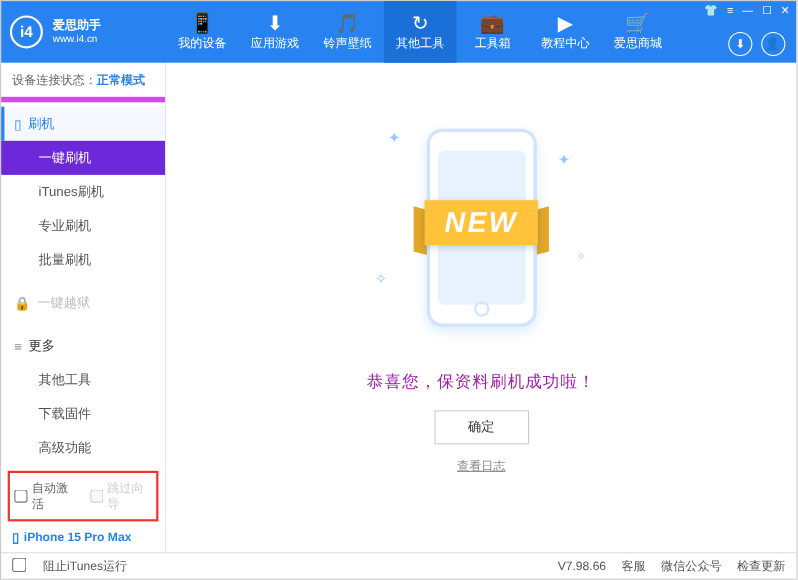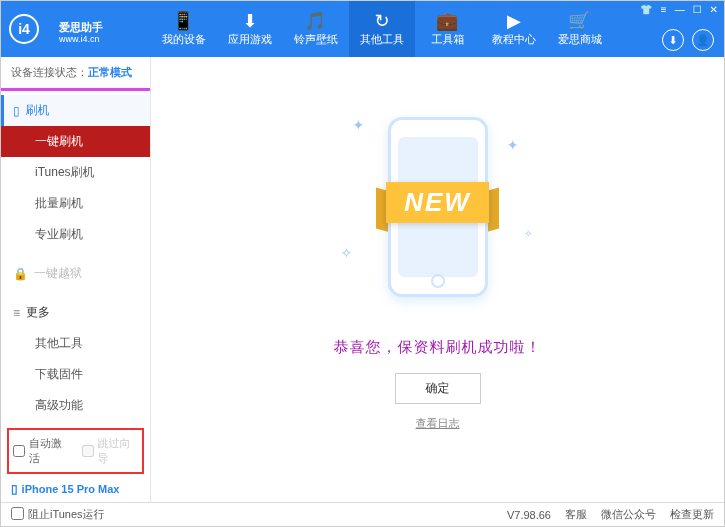--- a/index.html
+++ b/index.html
@@ -1,51 +1,51 @@
 <!DOCTYPE html>
 <html><head>
 <meta charset="utf-8">
 <style>
 * { margin: 0; padding: 0; box-sizing: border-box; font-family: "Microsoft YaHei", Arial, sans-serif; }
 body { width: 725px; height: 527px; overflow: hidden; background: #fff; border: 1px solid #ccc; }
 
 .header { background: #2883f0; height: 56px; display: flex; align-items: center; padding: 0 8px; position: relative; }
-.logo-wrap { display: flex; align-items: flex-end; gap: 20px; width: 142px; }
+.logo-wrap { display: flex; align-items: center; gap: 9px; width: 142px; }
 .logo-circle { width: 30px; height: 30px; border: 2px solid #fff; border-radius: 50%; display: flex; align-items: center; justify-content: center; color: #fff; font-size: 14px; font-weight: bold; }
 .logo-text { color: #fff; }
 .logo-text .t1 { font-size: 11px; font-weight: bold; line-height: 1; }
 .logo-text .t2 { font-size: 9px; line-height: 1; margin-top: 2px; }
 
 .nav { display: flex; height: 100%; }
 .nav-item { width: 66px; display: flex; flex-direction: column; align-items: center; justify-content: center; color: #fff; cursor: pointer; gap: 2px; }
 .nav-item.active { background: #1b6fd8; }
 .nav-item .ni-icon { font-size: 18px; line-height: 1; }
 .nav-item .ni-label { font-size: 11px; }
 
 .win-controls { position: absolute; top: 3px; right: 6px; display: flex; gap: 8px; color: #fff; font-size: 10px; align-items: center; }
 .win-controls span { cursor: pointer; }
 .header-right { position: absolute; right: 10px; bottom: 6px; display: flex; gap: 8px; }
 .circ-btn { width: 22px; height: 22px; border: 1.5px solid #fff; border-radius: 50%; display: flex; align-items: center; justify-content: center; color: #fff; font-size: 11px; cursor: pointer; }
 
 .body-wrap { display: flex; height: calc(100% - 56px - 24px); }
 
 .sidebar { width: 150px; border-right: 1px solid #e5e5e5; display: flex; flex-direction: column; font-size: 12px; }
-.conn-status { padding: 8px 10px; color: #666; font-size: 11px; border-bottom: 3px solid #d946ef; }
+.conn-status { padding: 8px 10px; color: #666; font-size: 11px; border-bottom: 5px solid #d946ef; }
 .conn-status .mode { color: #2883f0; font-weight: bold; }
 
 .side-section { padding: 4px 0; }
 .side-head { display: flex; align-items: center; gap: 6px; padding: 7px 12px; color: #333; }
 .side-head.active { color: #2883f0; border-left: 3px solid #2883f0; padding-left: 9px; background: #f5f9ff;}
 .side-head .sh-icon { font-size: 12px; color: #888; }
 .side-head.active .sh-icon { color: #2883f0; }
 .side-head.disabled { color: #bbb; }
 .side-head.disabled .sh-icon { color: #ccc; }
 
 .side-sub { padding: 7px 10px 7px 34px; color: #555; cursor: pointer; }
-.side-sub.active { background: #b91c1c; color: #fff; }
+.side-sub.active { background: #6d28d9; color: #fff; }
 .side-sub.gray { background: #f0f0f0; color: #888; line-height: 1.3; padding-top: 5px; padding-bottom: 5px; }
 
 .sidebar-spacer { flex: 1; }
 .redbox-wrap { border: 2px solid #e33; margin: 0 6px 4px 6px; padding: 6px 4px; display: flex; gap: 12px; }
 .cb { display: flex; align-items: center; gap: 4px; font-size: 11px; color: #666; }
 .cb.disabled { color: #ccc; }
 .cb input { width: 12px; height: 12px; }
 
 .device-info { padding: 4px 10px 6px 10px; font-size: 11px; }
 .device-info .dname { color: #2883f0; font-weight: bold; display: flex; align-items: center; gap: 4px; }
@@ -62,21 +62,21 @@
 .ribbon-body { background: #ffc23b; color: #fff; font-weight: 900; font-size: 26px; padding: 5px 18px; letter-spacing: 2px; position: relative; font-style: italic; box-shadow: 0 2px 6px rgba(0,0,0,0.15);}
 .ribbon-body:before, .ribbon-body:after { content: ""; position: absolute; top: 8px; width: 18px; height: 100%; background: #e6a824; z-index: -1; }
 .ribbon-body:before { left: -10px; transform: skewY(15deg); }
 .ribbon-body:after { right: -10px; transform: skewY(-15deg); }
 
 .success-text { margin-top: 31px; font-size: 15px; color: #a21caf; letter-spacing: 1px; }
 .ok-btn { margin-top: 16px; padding: 6px 30px; border: 1px solid #ccc; background: #fff; font-size: 12px; color: #333; cursor: pointer; }
 .log-link { margin-top: 12px; font-size: 11px; color: #888; text-decoration: underline; cursor: pointer; }
 
 .statusbar { height: 24px; border-top: 1px solid #ddd; display: flex; align-items: center; font-size: 11px; color: #555; padding: 0 10px; gap: 14px; }
-.statusbar .sb-left { display: flex; align-items: flex-start; gap: 4px; }
+.statusbar .sb-left { display: flex; align-items: flex-start; gap: 15px; }
 .statusbar .sb-spacer { flex: 1; }
 .statusbar .sb-item { cursor: pointer; }
 </style>
 </head>
 <body>
 
 <div class="header">
   <div class="logo-wrap">
     <div class="logo-circle">i4</div>
     <div class="logo-text">
@@ -133,22 +133,22 @@
       <span>设备连接状态：</span><span class="mode">正常模式</span>
     </div>
 
     <div class="side-section">
       <div class="side-head active">
         <span class="sh-icon">▯</span>
         <span>刷机</span>
       </div>
       <div class="side-sub active">一键刷机</div>
       <div class="side-sub">iTunes刷机</div>
+      <div class="side-sub">专业刷机</div>
       <div class="side-sub">批量刷机</div>
-      <div class="side-sub">专业刷机</div>
     </div>
 
     <div class="side-section">
       <div class="side-head disabled">
         <span class="sh-icon">🔒</span>
         <span>一键越狱</span>
       </div>
     </div>
 
     <div class="side-section">

